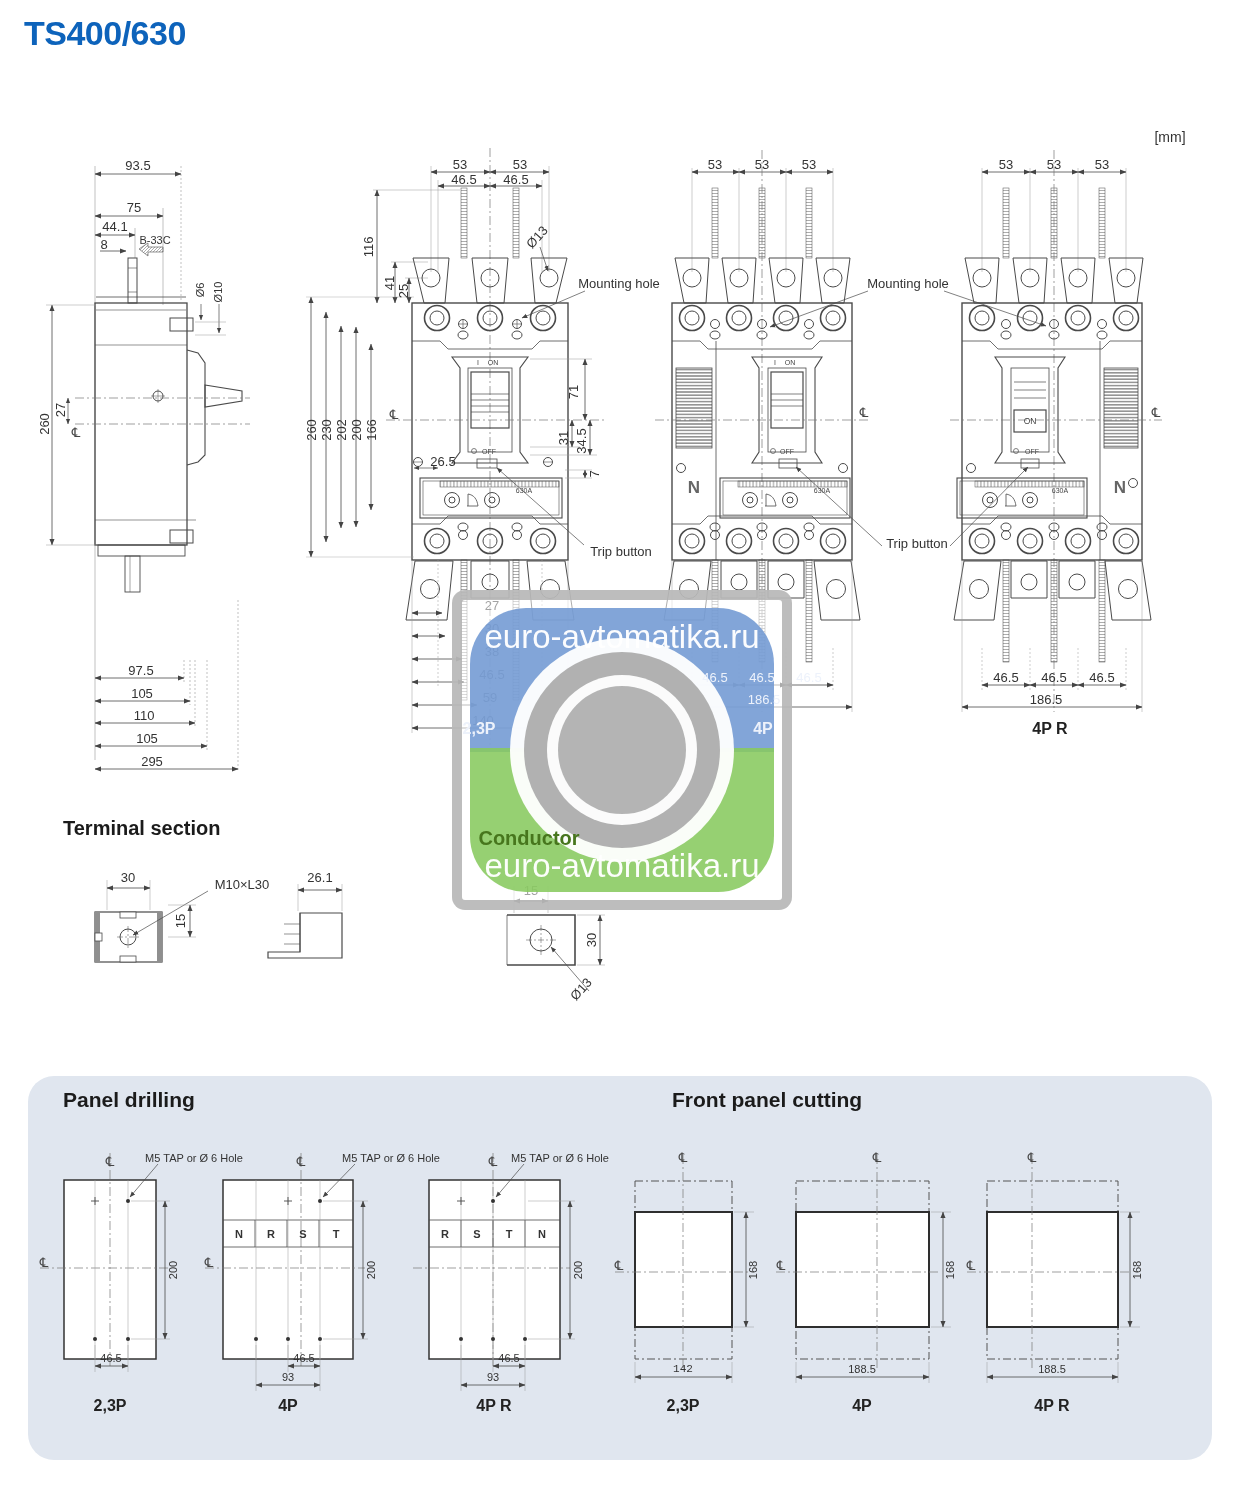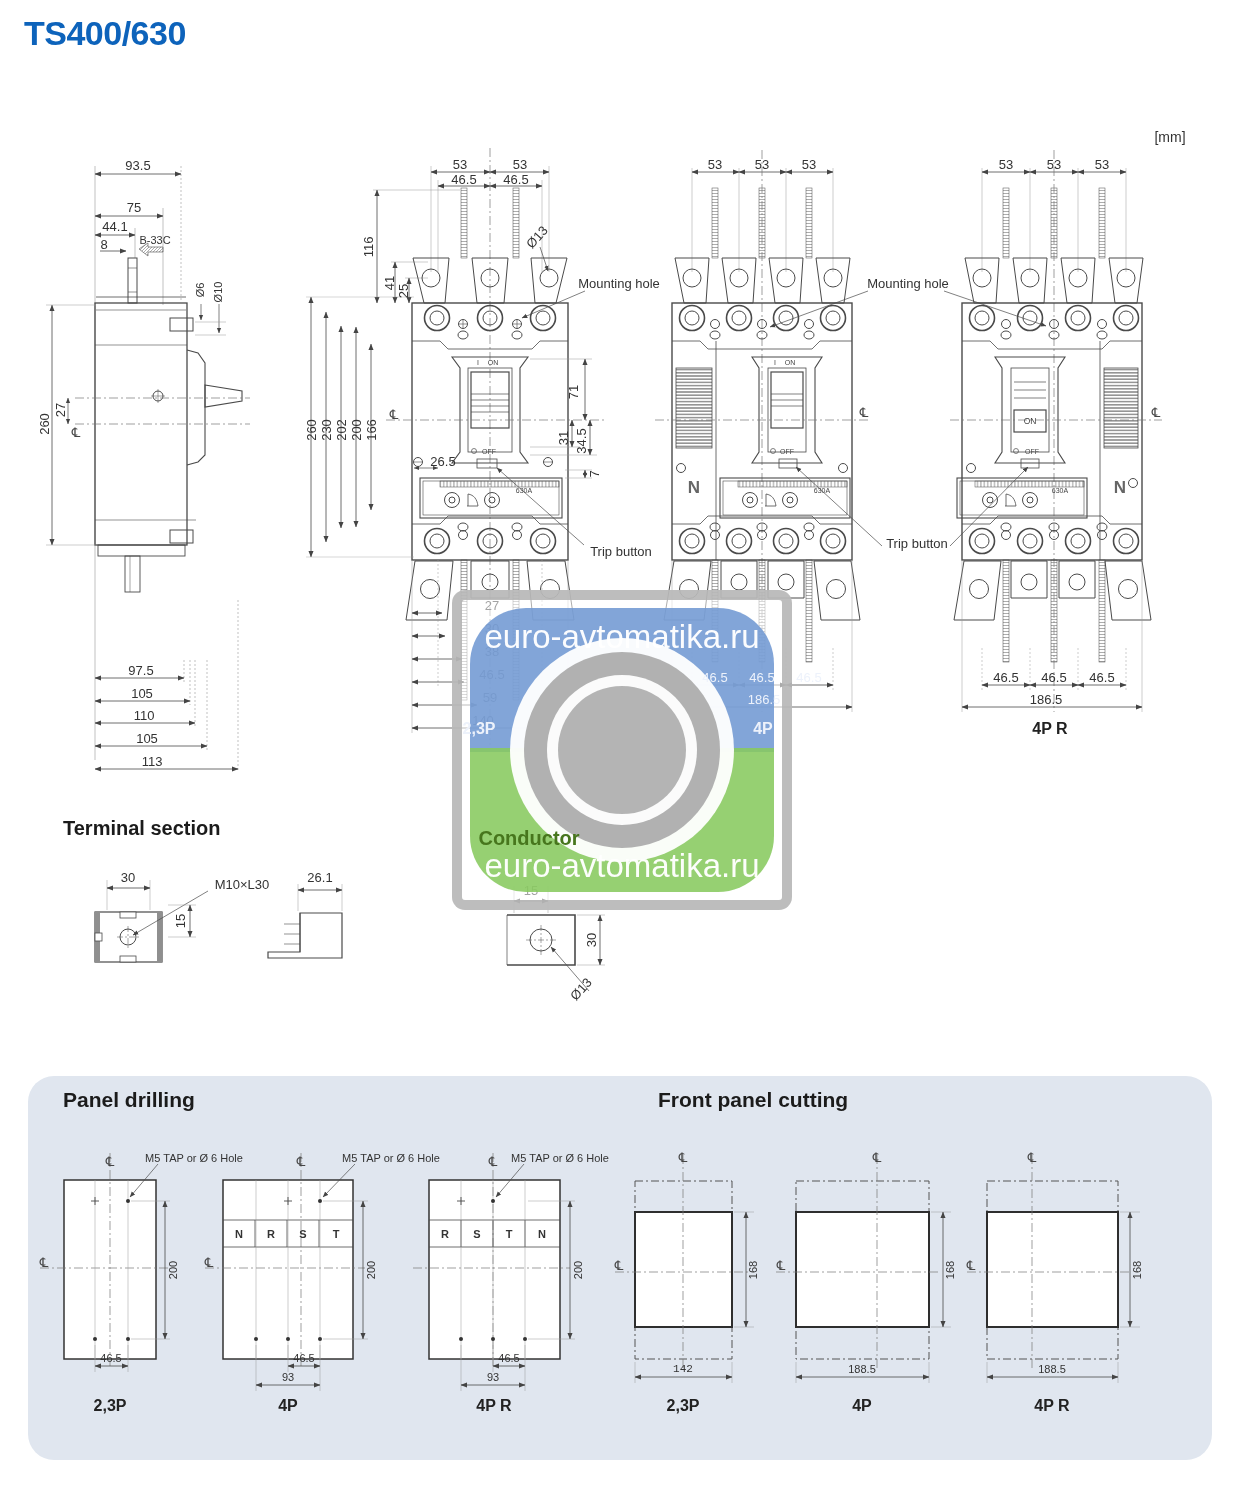--- a/index.html
+++ b/index.html
@@ -605,21 +605,21 @@
   <span class="dim sm" style="left:155px;top:240px;">B-33C</span>
   <span class="dim rot sm" style="left:200px;top:290px;">Ø6</span>
   <span class="dim rot sm" style="left:218px;top:292px;">Ø10</span>
   <span class="dim rot" style="left:44px;top:424px;">260</span>
   <span class="dim rot" style="left:60px;top:410px;">27</span>
   <span class="dim cl-sym" style="left:76px;top:432px;">℄</span>
   <span class="dim" style="left:141px;top:670px;">97.5</span>
   <span class="dim" style="left:142px;top:693px;">105</span>
   <span class="dim" style="left:144px;top:715px;">110</span>
   <span class="dim" style="left:147px;top:738px;">105</span>
-  <span class="dim" style="left:152px;top:761px;">113</span>
+  <span class="dim" style="left:152px;top:761px;">295</span>
 
   <span class="dim" style="left:460px;top:164px;">53</span>
   <span class="dim" style="left:520px;top:164px;">53</span>
   <span class="dim" style="left:464px;top:179px;">46.5</span>
   <span class="dim" style="left:516px;top:179px;">46.5</span>
   <span class="dim rot" style="left:368px;top:247px;">116</span>
   <span class="dim rot" style="left:389px;top:283px;">41</span>
   <span class="dim rot" style="left:403px;top:291px;">25</span>
   <span class="dim rot45" style="left:537px;top:237px;">Ø13</span>
   <span class="dim" style="left:619px;top:283px;">Mounting hole</span>
@@ -712,21 +712,21 @@
 
   <span class="dim sm" style="left:239px;top:1234px;font-weight:bold;">N</span>
   <span class="dim sm" style="left:271px;top:1234px;font-weight:bold;">R</span>
   <span class="dim sm" style="left:303px;top:1234px;font-weight:bold;">S</span>
   <span class="dim sm" style="left:336px;top:1234px;font-weight:bold;">T</span>
   <span class="dim sm" style="left:445px;top:1234px;font-weight:bold;">R</span>
   <span class="dim sm" style="left:477px;top:1234px;font-weight:bold;">S</span>
   <span class="dim sm" style="left:509px;top:1234px;font-weight:bold;">T</span>
   <span class="dim sm" style="left:542px;top:1234px;font-weight:bold;">N</span>
 
-  <span class="h1" style="left:658px;top:1088px;">Front panel cutting</span>
+  <span class="h1" style="left:672px;top:1088px;">Front panel cutting</span>
   <span class="dim cl-sym" style="left:683px;top:1157px;">℄</span>
   <span class="dim cl-sym" style="left:877px;top:1157px;">℄</span>
   <span class="dim cl-sym" style="left:1032px;top:1157px;">℄</span>
   <span class="dim cl-sym" style="left:619px;top:1265px;">℄</span>
   <span class="dim cl-sym" style="left:781px;top:1265px;">℄</span>
   <span class="dim cl-sym" style="left:971px;top:1265px;">℄</span>
   <span class="dim rot sm" style="left:753px;top:1270px;">168</span>
   <span class="dim rot sm" style="left:950px;top:1270px;">168</span>
   <span class="dim rot sm" style="left:1137px;top:1270px;">168</span>
   <span class="dim sm" style="left:683px;top:1369px;font-family:Liberation Mono, monospace;">142</span>

